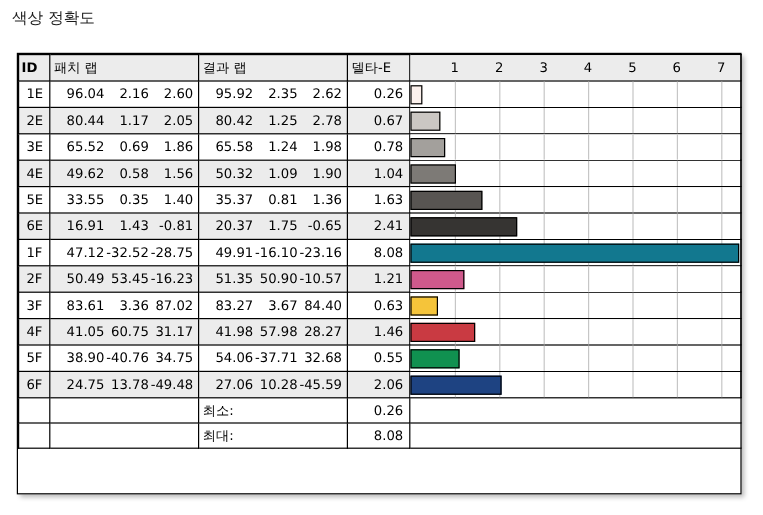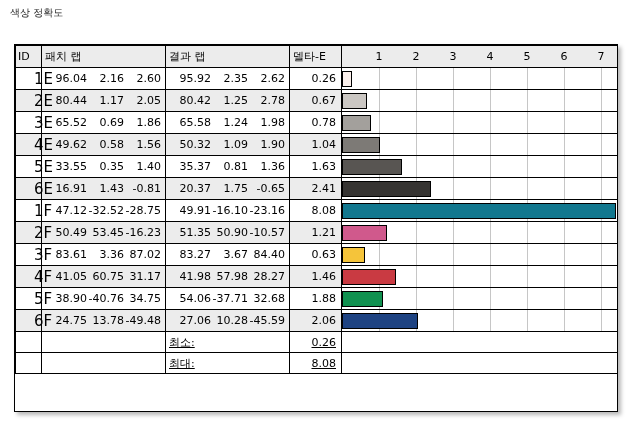--- a/index.html
+++ b/index.html
@@ -17,21 +17,21 @@
     width: 636px;
     height: 429px;
     background: #ffffff;
   }
 
   
   #page-title {
     position: absolute;
     left: 10px;
     top: 6px;
-    font-size: 10px;
+    font-size: 13px;
     color: #1a1a1a;
     letter-spacing: 0px;
     white-space: nowrap;
   }
 
   
   #report-panel {
     position: absolute;
     left: 14px;
     top: 44px;
@@ -73,21 +73,21 @@
   tr.header-row td {
     background: #ececec;
     height: 22px;
   }
   .hdr-text {
     padding-left: 3px;
     font-size: 11px;
     white-space: nowrap;
     line-height: 20px;
   }
-  .hdr-id { text-align: left; padding-left: 2px; }
+  .hdr-id { text-align: left; padding-left: 2px; font-weight: bold; }
 
   
   td.axis-header {
     position: relative;
     background: #ececec;
     padding: 0;
   }
   .axis-tick {
     position: absolute;
     top: 3px;
@@ -98,22 +98,22 @@
   }
 
   
   tr.data-row td { height: 22px; }
   tr.shaded td.txt { background: #ececec; }
 
   td.txt { background: #ffffff; }
 
   .cell-id {
     text-align: left;
-    padding-left: 18px;
-    font-size: 15px;
+    padding-left: 6px;
+    font-size: 11px;
     letter-spacing: 0px;
   }
 
   .lab-wrap {
     display: flex;
     justify-content: flex-end;
     align-items: center;
     height: 100%;
     padding-right: 4px;
     box-sizing: border-box;
@@ -160,21 +160,21 @@
   .bar {
     position: absolute;
     left: 0;
     top: 3px;
     height: 16px;
     border: 1px solid #000000;
     box-sizing: border-box;
   }
 
   
-  tr.summary-row td { height: 21px; text-decoration: underline; }
+  tr.summary-row td { height: 21px; }
   .cell-summary-label {
     text-align: left;
     padding-left: 3px;
     font-size: 11px;
   }
   td.blank-cell { background: #ffffff; }
   td.summary-chart {
     background: #ffffff;
     border-left: 1px solid #000;
     border-right: 1px solid #000;
@@ -576,21 +576,21 @@
               </div>
             </td>
             <td class="txt">
               <div class="lab-wrap">
                 <span class="lab-num">54.06</span>
                 <span class="lab-num">-37.71</span>
                 <span class="lab-num">32.68</span>
               </div>
             </td>
             <td class="txt">
-              <div class="cell-de">1.88</div>
+              <div class="cell-de">0.55</div>
             </td>
             <td class="chart-cell">
               <div class="gridlines">
                 <div class="gridline" style="left:37px"></div>
                 <div class="gridline" style="left:74px"></div>
                 <div class="gridline" style="left:111px"></div>
                 <div class="gridline" style="left:148px"></div>
                 <div class="gridline" style="left:185px"></div>
                 <div class="gridline" style="left:222px"></div>
                 <div class="gridline" style="left:259px"></div>

